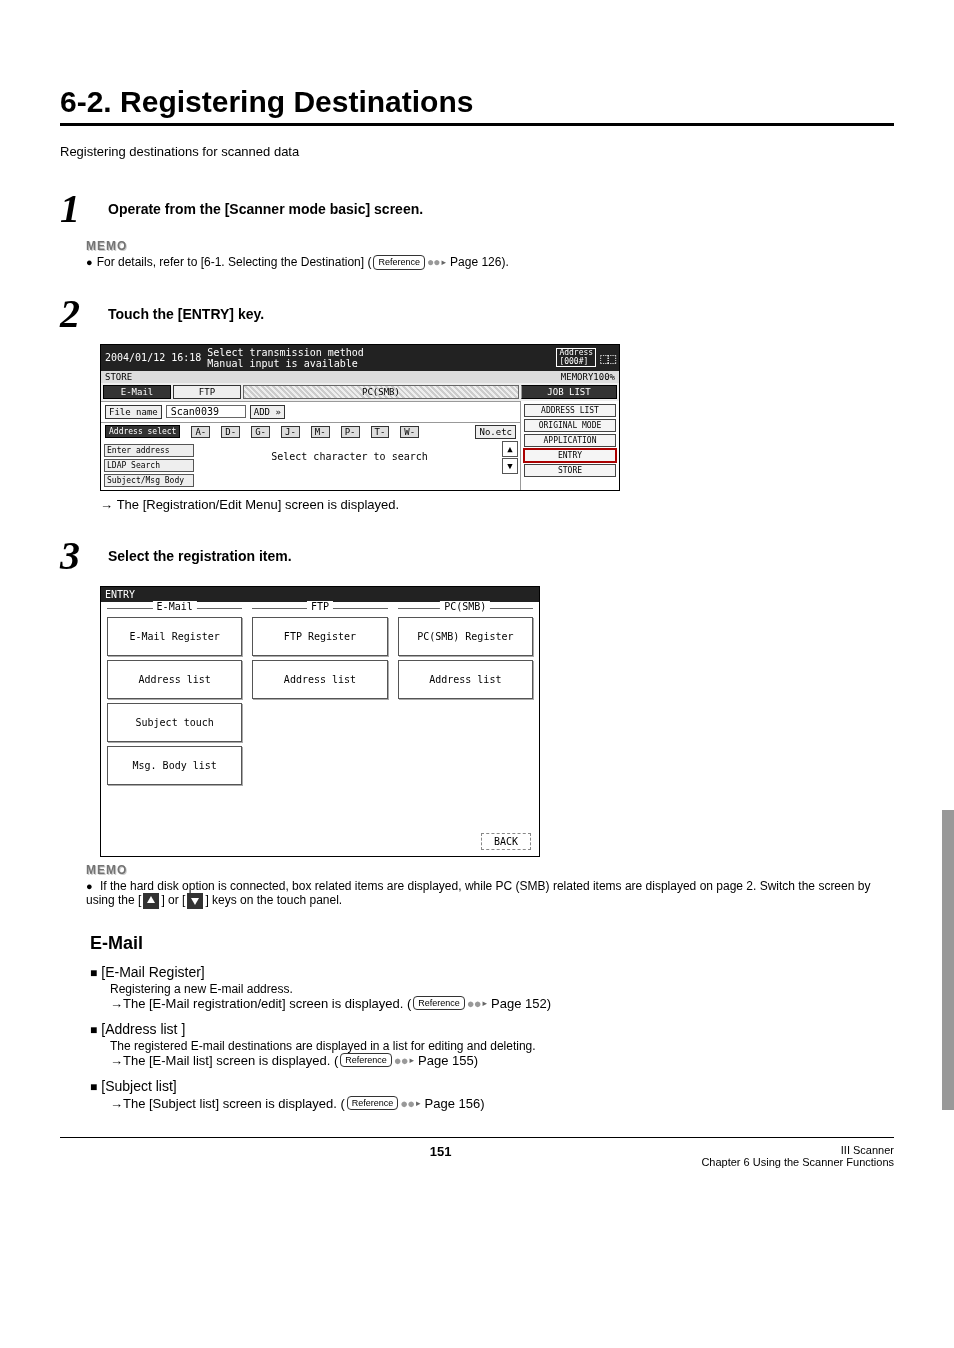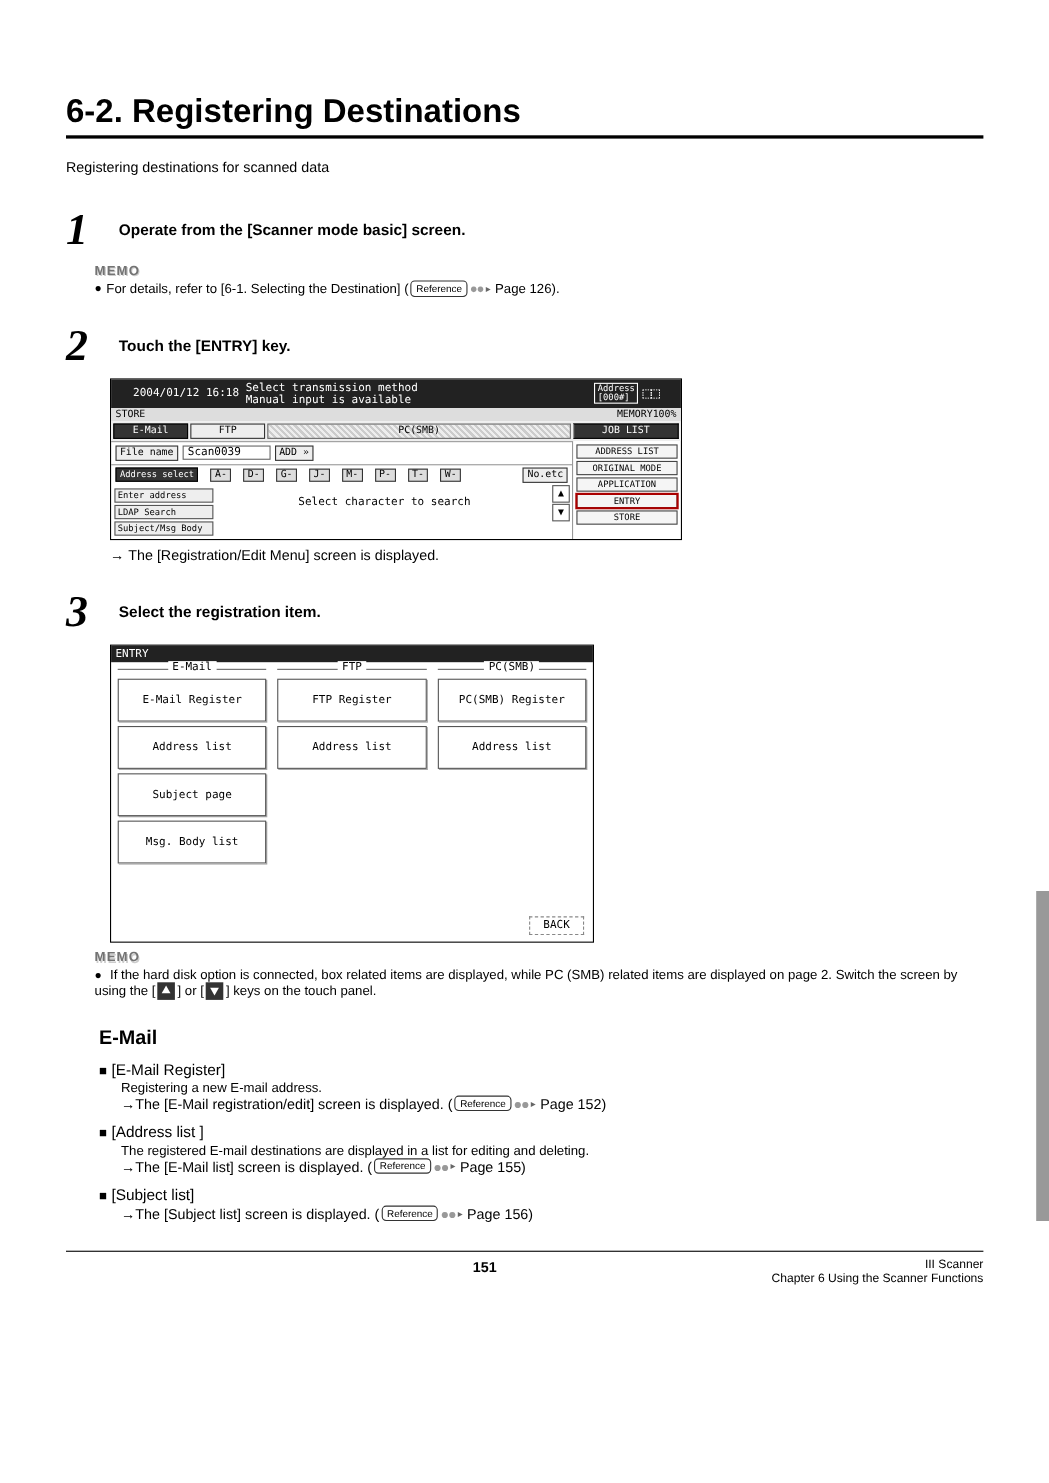--- a/index.html
+++ b/index.html
@@ -109,21 +109,21 @@
   }
   .sbox1 {
     border: 1px solid #000;
     font-size: 10px;
     font-family: monospace;
     background: #fff;
   }
   .sbox1 .row { display:flex; align-items:stretch; }
   .sbox1 .topbar {
     background: #222; color:#fff; display:flex; align-items:center;
-    padding: 2px 20px; justify-content: space-between;
+    padding: 2px 4px; justify-content: space-between;
   }
   .sbox1 .topbar .right { display:flex; align-items:center; gap:4px; font-size:9px;}
   .sbox1 .addrbox { border:1px solid #fff; padding:0 2px; font-size:8px; line-height:1.1;}
   .cellbtn {
     border:1px solid #333; background:#eee; padding:1px 3px; font-size:9px;
     display:inline-block; text-align:center;
   }
   .btn-dark { background:#333; color:#fff; border:1px solid #000;}
   .btn-hatch {
     background: repeating-linear-gradient(45deg,#ccc,#ccc 2px,#eee 2px,#eee 4px);
@@ -310,21 +310,21 @@
   <div class="screenshot-box" style="width:440px;">
     <div class="sbox2">
       <div class="hdr">
         <span>ENTRY</span>
       </div>
       <div class="cols">
         <div class="col">
           <span class="grptitle">E-Mail</span>
           <div class="itembtn">E-Mail Register</div>
           <div class="itembtn">Address list</div>
-          <div class="itembtn">Subject page</div>
+          <div class="itembtn">Subject touch</div>
           <div class="itembtn">Msg. Body list</div>
         </div>
         <div class="col">
           <span class="grptitle">FTP</span>
           <div class="itembtn">FTP Register</div>
           <div class="itembtn">Address list</div>
         </div>
         <div class="col">
           <span class="grptitle">PC(SMB)</span>
           <div class="itembtn">PC(SMB) Register</div>

